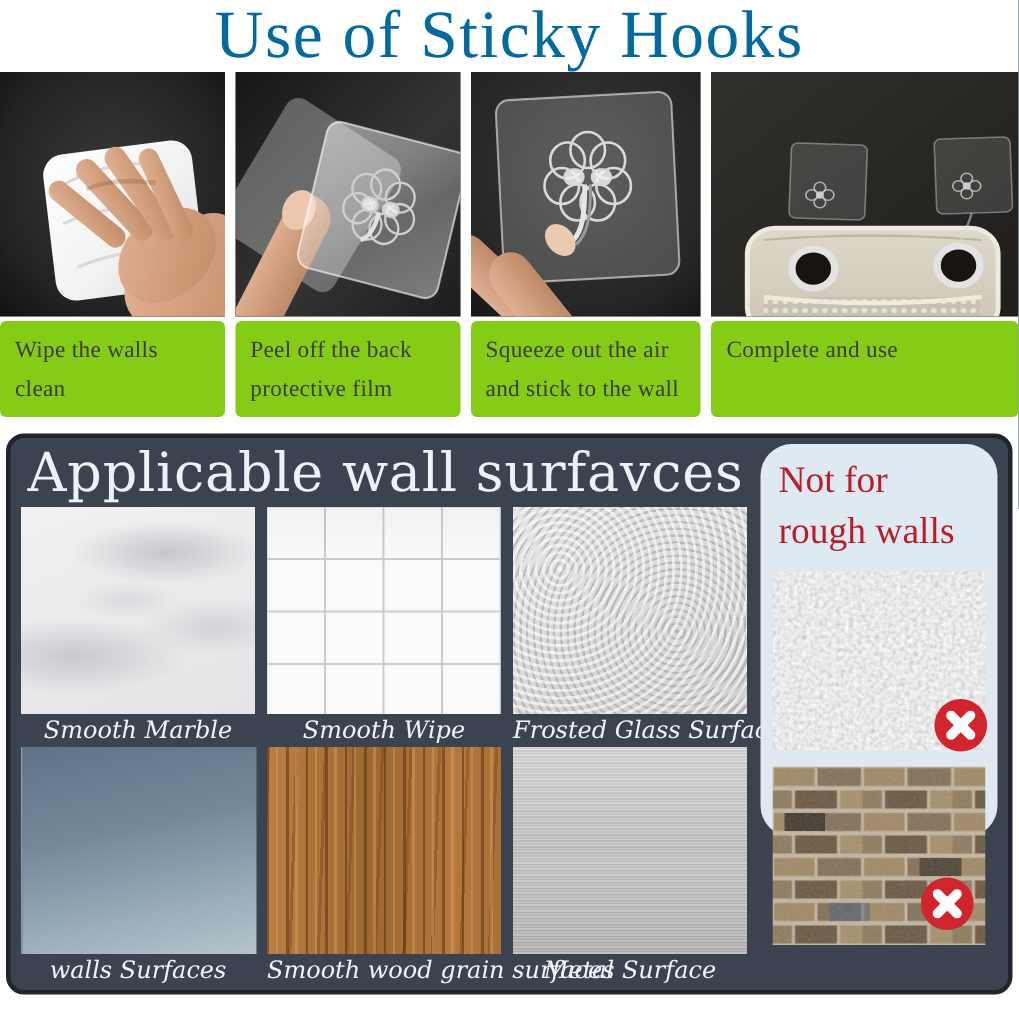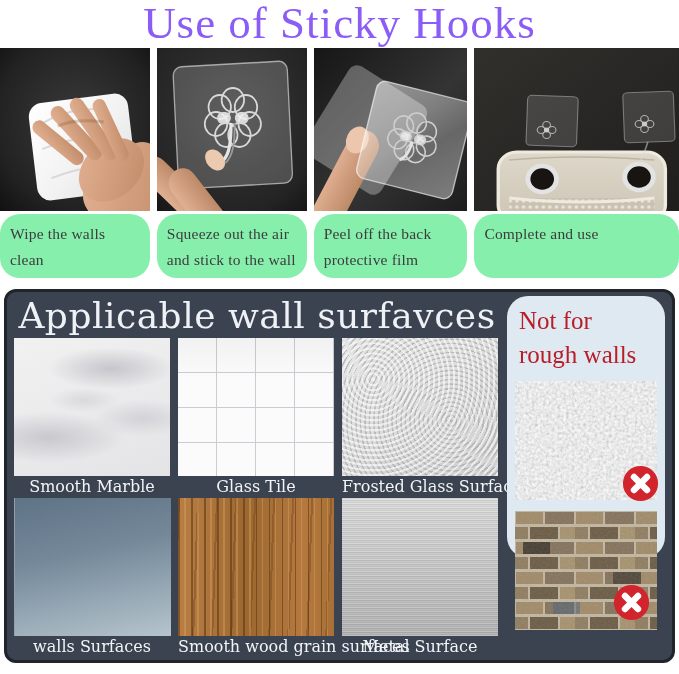--- a/index.html
+++ b/index.html
@@ -4,51 +4,51 @@
 <style>
   html,body{margin:0;padding:0;}
   body{
     width:679px;height:674px;overflow:hidden;background:#ffffff;
     font-family:"Liberation Serif", serif;
     position:relative;
   }
   
   .main-title{
     margin:0;padding:0;text-align:center;
-    color:#8b5cf6;font-size:45px;line-height:47px;font-weight:normal;
+    color:#0369a1;font-size:45px;line-height:47px;font-weight:normal;
     letter-spacing:1px;white-space:nowrap;
   }
   
   .steps{display:flex;gap:7px;margin-top:1px;}
   .step{display:flex;flex-direction:column;}
   .step:nth-of-type(1){width:156px;}
   .step:nth-of-type(2){width:156px;}
   .step:nth-of-type(3){width:160px;}
   .step:nth-of-type(4){width:213px;}
   .photo{height:163px;overflow:hidden;background:#232323;}
   .photo svg{display:block;width:100%;height:100%;}
   .caption{
     margin-top:3px;height:64px;box-sizing:border-box;
-    background:#86efac;border-radius:20px;
+    background:#84cc16;border-radius:4px;
     padding:7px 10px;color:#3c3c3c;
     font-size:15.5px;line-height:1.65;letter-spacing:.2px;
   }
   
   .dark{
     margin:11px 4px 0;height:374px;box-sizing:border-box;
     background:#3b4350;border:3px solid #20242b;border-radius:12px;
     display:flex;gap:7px;padding:4px 7px;
   }
   .left{width:561px;}
   .surf-title{
     margin:0 0 2px;color:#eef1f6;text-align:center;font-weight:normal;
     font-family:"DejaVu Serif", serif;
     font-size:36px;line-height:40px;white-space:nowrap;letter-spacing:.5px;
   }
-  .grid{display:grid;grid-template-columns:repeat(3,156px);column-gap:8px;}
+  .grid{display:grid;grid-template-columns:repeat(3,156px);column-gap:8px;font-style:italic;}
   .cell{margin:0;}
   .simg{width:156px;height:138px;}
   .slabel{
     color:#f2f4f7;text-align:center;font-size:16px;line-height:22px;height:22px;
     font-family:"DejaVu Serif", serif;white-space:nowrap;
   }
   
   .surface-marble{
     background-color:#ededee;
     background-image:
@@ -141,62 +141,20 @@
           <ellipse cx="116" cy="122" rx="37" ry="28" transform="rotate(-38 116 122)"></ellipse>
           <rect x="-7" y="-34" width="14" height="64" rx="7" transform="translate(62,96) rotate(-52)"></rect>
           <rect x="-7.5" y="-36" width="15" height="70" rx="7.5" transform="translate(80,86) rotate(-44)"></rect>
           <rect x="-7.5" y="-38" width="15" height="74" rx="7.5" transform="translate(98,82) rotate(-36)"></rect>
           <rect x="-7" y="-36" width="14" height="68" rx="7" transform="translate(116,84) rotate(-26)"></rect>
         </g>
         <path d="M60 78 q20 -8 48 -4" stroke="rgba(120,70,40,.25)" stroke-width="3" fill="none"></path>
       </svg>
     </div>
     <div class="caption">Wipe the walls clean</div>
-  </div>
-
-  <div class="step">
-    <div class="photo">
-      <svg viewBox="0 0 160 163" preserveAspectRatio="none">
-        <defs>
-          <radialGradient id="bg3" cx="50%" cy="40%" r="80%">
-            <stop offset="0%" stop-color="#383838"></stop>
-              <stop offset="75%" stop-color="#242424"></stop>
-              <stop offset="100%" stop-color="#141414"></stop>
-          </radialGradient>
-          <linearGradient id="skin3" x1="0" y1="0" x2="1" y2="0">
-            <stop offset="0%" stop-color="#e0b093"></stop>
-              <stop offset="100%" stop-color="#bd8a68"></stop>
-          </linearGradient>
-        </defs>
-        <rect width="160" height="163" fill="url(#bg3)"></rect>
-        <g transform="rotate(-3 80 78)">
-          <rect x="20" y="16" width="122" height="122" rx="9" fill="rgba(255,255,255,0.14)" stroke="rgba(255,255,255,0.55)" stroke-width="1.4"></rect>
-          <rect x="20" y="16" width="122" height="122" rx="9" fill="rgba(255,255,255,0.06)"></rect>
-        </g>
-        <g transform="translate(81,70)" stroke="#d9d9d9" fill="none" stroke-width="1.8">
-          <circle cx="0" cy="-18" r="12"></circle>
-            <circle cx="14" cy="-11" r="12"></circle>
-            <circle cx="18" cy="6" r="12"></circle>
-          <circle cx="7" cy="17" r="12"></circle>
-            <circle cx="-7" cy="17" r="12"></circle>
-            <circle cx="-18" cy="6" r="12"></circle>
-            <circle cx="-14" cy="-11" r="12"></circle>
-          <rect x="-16" y="-5" width="13" height="10" rx="5" fill="rgba(240,240,240,0.85)"></rect>
-          <rect x="3" y="-5" width="13" height="10" rx="5" fill="rgba(240,240,240,0.85)"></rect>
-          <path d="M-2 5 C-2 26 -4 36 -10 42 C-16 47 -23 43 -22 35" stroke="#e6e6e6" stroke-width="3.4"></path>
-          <path d="M2 5 C2 27 0 38 -8 45" stroke="#9a9a9a" stroke-width="2"></path>
-        </g>
-        <g fill="url(#skin3)">
-          <rect x="-14" y="-58" width="28" height="100" rx="14" transform="translate(30,152) rotate(-48)"></rect>
-          <rect x="-15" y="-50" width="30" height="90" rx="15" transform="translate(50,162) rotate(-40)"></rect>
-          <ellipse cx="62" cy="112" rx="9" ry="12" fill="#eccab0" transform="rotate(-45 62 112)"></ellipse>
-        </g>
-      </svg>
-    </div>
-    <div class="caption">Squeeze out the air and stick to the wall</div>
   </div>
 
   <div class="step">
     <div class="photo">
       <svg viewBox="0 0 156 163" preserveAspectRatio="none">
         <defs>
           <linearGradient id="bg2" x1="0" y1="0" x2="1" y2="1">
             <stop offset="0%" stop-color="#161616"></stop>
               <stop offset="55%" stop-color="#343434"></stop>
               <stop offset="100%" stop-color="#1d1d1d"></stop>
@@ -233,20 +191,62 @@
             <path d="M0 4 C0 16 -3 22 -8 25" stroke="#e2e2e2" stroke-width="3"></path>
           </g>
         </g>
       </svg>
     </div>
     <div class="caption">Peel off the back protective film</div>
   </div>
 
   <div class="step">
     <div class="photo">
+      <svg viewBox="0 0 160 163" preserveAspectRatio="none">
+        <defs>
+          <radialGradient id="bg3" cx="50%" cy="40%" r="80%">
+            <stop offset="0%" stop-color="#383838"></stop>
+              <stop offset="75%" stop-color="#242424"></stop>
+              <stop offset="100%" stop-color="#141414"></stop>
+          </radialGradient>
+          <linearGradient id="skin3" x1="0" y1="0" x2="1" y2="0">
+            <stop offset="0%" stop-color="#e0b093"></stop>
+              <stop offset="100%" stop-color="#bd8a68"></stop>
+          </linearGradient>
+        </defs>
+        <rect width="160" height="163" fill="url(#bg3)"></rect>
+        <g transform="rotate(-3 80 78)">
+          <rect x="20" y="16" width="122" height="122" rx="9" fill="rgba(255,255,255,0.14)" stroke="rgba(255,255,255,0.55)" stroke-width="1.4"></rect>
+          <rect x="20" y="16" width="122" height="122" rx="9" fill="rgba(255,255,255,0.06)"></rect>
+        </g>
+        <g transform="translate(81,70)" stroke="#d9d9d9" fill="none" stroke-width="1.8">
+          <circle cx="0" cy="-18" r="12"></circle>
+            <circle cx="14" cy="-11" r="12"></circle>
+            <circle cx="18" cy="6" r="12"></circle>
+          <circle cx="7" cy="17" r="12"></circle>
+            <circle cx="-7" cy="17" r="12"></circle>
+            <circle cx="-18" cy="6" r="12"></circle>
+            <circle cx="-14" cy="-11" r="12"></circle>
+          <rect x="-16" y="-5" width="13" height="10" rx="5" fill="rgba(240,240,240,0.85)"></rect>
+          <rect x="3" y="-5" width="13" height="10" rx="5" fill="rgba(240,240,240,0.85)"></rect>
+          <path d="M-2 5 C-2 26 -4 36 -10 42 C-16 47 -23 43 -22 35" stroke="#e6e6e6" stroke-width="3.4"></path>
+          <path d="M2 5 C2 27 0 38 -8 45" stroke="#9a9a9a" stroke-width="2"></path>
+        </g>
+        <g fill="url(#skin3)">
+          <rect x="-14" y="-58" width="28" height="100" rx="14" transform="translate(30,152) rotate(-48)"></rect>
+          <rect x="-15" y="-50" width="30" height="90" rx="15" transform="translate(50,162) rotate(-40)"></rect>
+          <ellipse cx="62" cy="112" rx="9" ry="12" fill="#eccab0" transform="rotate(-45 62 112)"></ellipse>
+        </g>
+      </svg>
+    </div>
+    <div class="caption">Squeeze out the air and stick to the wall</div>
+  </div>
+
+  <div class="step">
+    <div class="photo">
       <svg viewBox="0 0 186 163" preserveAspectRatio="none">
         <defs>
           <linearGradient id="bg4" x1="0" y1="0" x2="1" y2="1">
             <stop offset="0%" stop-color="#32302d"></stop>
               <stop offset="100%" stop-color="#201e1c"></stop>
           </linearGradient>
           <linearGradient id="fab4" x1="0" y1="0" x2="0" y2="1">
             <stop offset="0%" stop-color="#ded8ca"></stop>
               <stop offset="100%" stop-color="#ccc5b5"></stop>
           </linearGradient>
@@ -294,21 +294,21 @@
 <section class="dark">
   <div class="left">
     <h2 class="surf-title">Applicable wall surfavces</h2>
     <div class="grid">
       <figure class="cell">
         <div class="simg surface-marble"></div>
         <figcaption class="slabel">Smooth Marble</figcaption>
       </figure>
       <figure class="cell">
         <div class="simg surface-tile"></div>
-        <figcaption class="slabel">Glass Tile</figcaption>
+        <figcaption class="slabel">Smooth Wipe</figcaption>
       </figure>
       <figure class="cell">
         <div class="simg surface-frosted"></div>
         <figcaption class="slabel">Frosted Glass Surface</figcaption>
       </figure>
       <figure class="cell">
         <div class="simg surface-tglass"></div>
         <figcaption class="slabel">walls Surfaces</figcaption>
       </figure>
       <figure class="cell">

